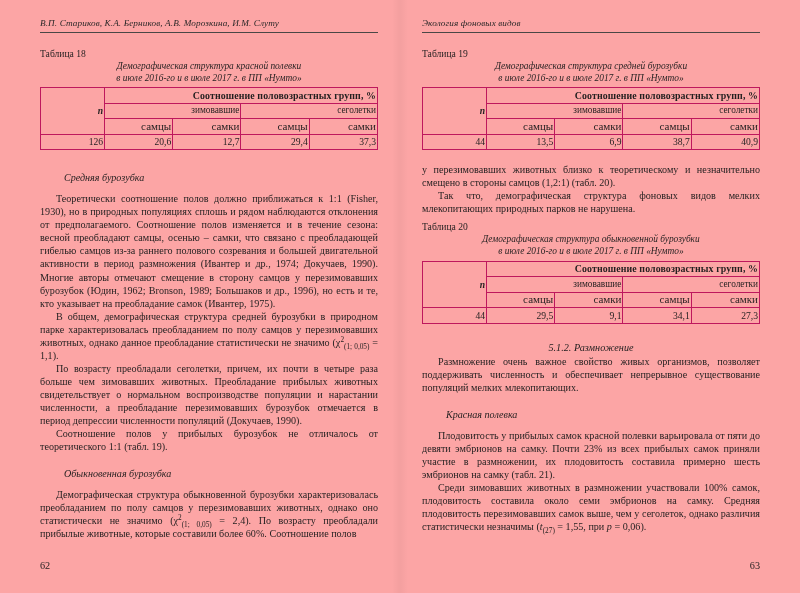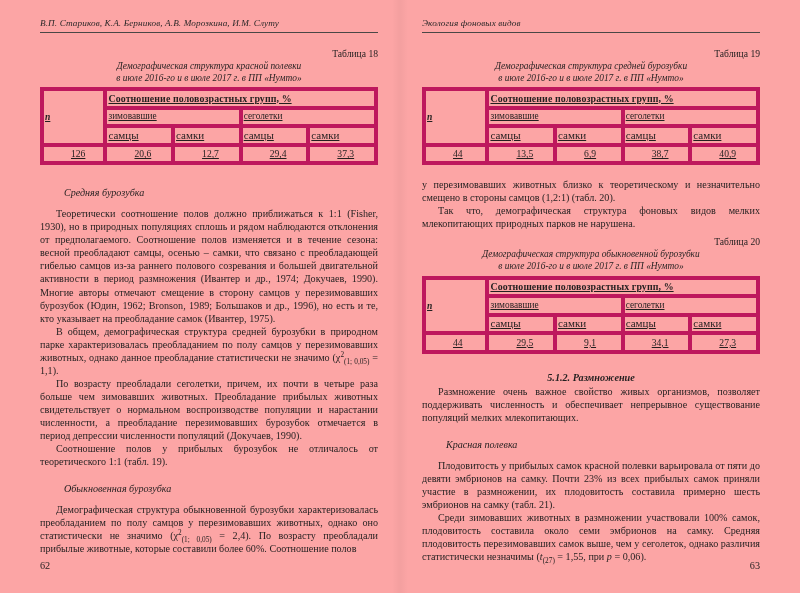--- a/index.html
+++ b/index.html
@@ -43,46 +43,45 @@
   }
   .runhead.rightalign { text-align: left; }
   .runhead-rule {
     border-bottom: 1.1px solid #4a4746;
     margin-top: 1px;
     margin-bottom: 9px;
   }
 
   
   .tbl-num {
-    text-align: right;
+    text-align: left;
     font-size: 9.6px;
     margin-bottom: 2px;
   }
   .tbl-title {
     text-align: center;
     font-style: italic;
     font-size: 9.4px;
     line-height: 11.6px;
     margin-bottom: 3px;
   }
 
   table.demo {
     border-collapse: collapse;
     width: 100%;
     font-size: 9.3px;
     margin-bottom: 2px;
     table-layout: fixed;
   }
   table.demo td {
-    border: 4px solid #be185d;
-    text-align: left;
+    border: 1px solid #be185d;
+    text-align: right;
     padding: 1.5px 1px 2px 1px;
     line-height: 11px;
     vertical-align: middle;
-    text-decoration: underline;
   }
   table.demo td.hdr-main {
     font-weight: bold;
     font-size: 9.9px;
     letter-spacing: .1px;
   }
   table.demo td.n-col {
     font-style: italic;
     font-weight: bold;
     font-size: 9.6px;
@@ -105,21 +104,21 @@
   p.body.noind { text-indent: 0; }
   .subhead {
     font-style: italic;
     font-size: 10.1px;
     line-height: 13.05px;
     margin: 8px;
     text-indent: 16px;
   }
   .sec-head {
     font-style: italic;
-    font-weight: bold;
+    font-weight: normal;
     font-size: 10.2px;
     text-align: center;
     margin: 0 0 1px 0;
     line-height: 13px;
   }
   .gap-sm { height: 6px; }
   .gap-md { height: 11px; }
   .gap-lg { height: 15px; }
 
   sub, sup { font-size: 72%; line-height: 0; }

